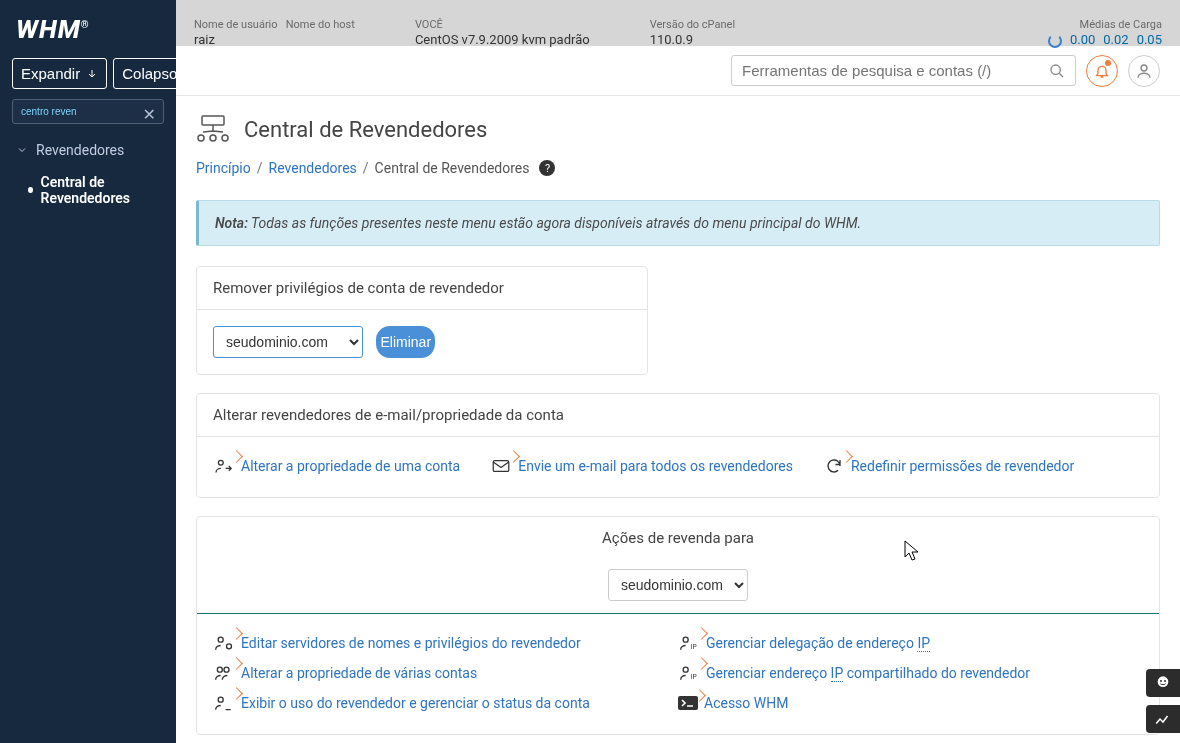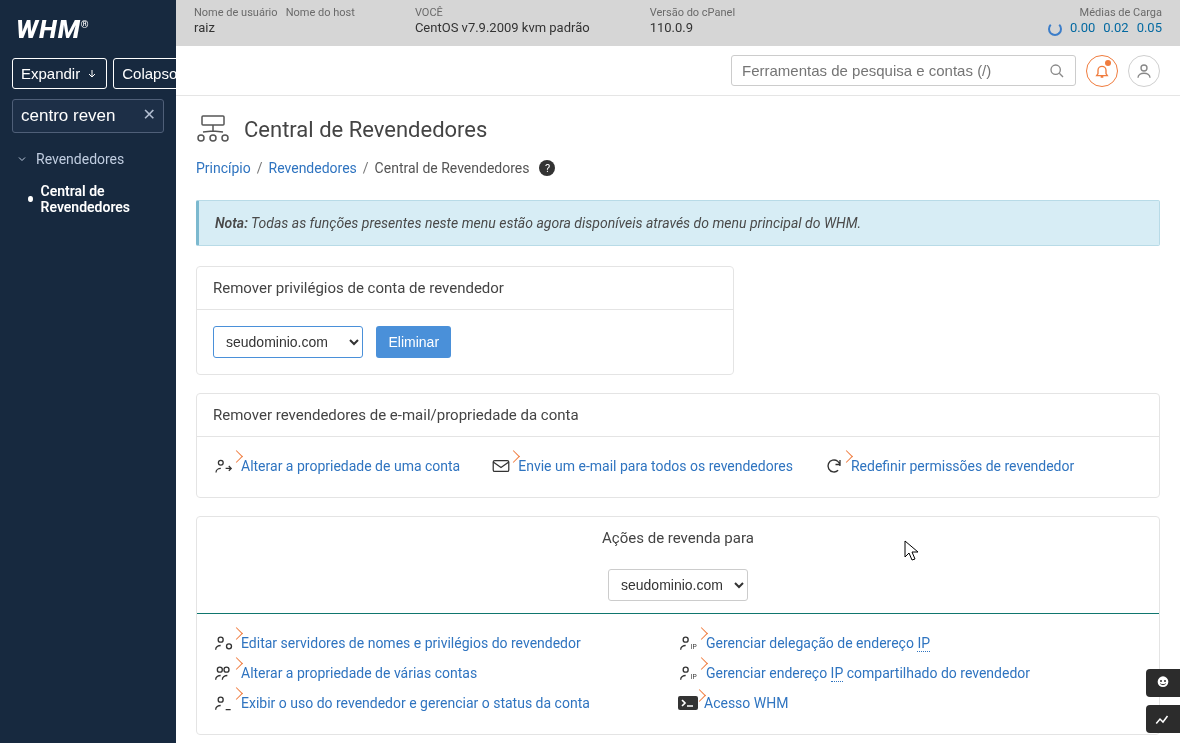--- a/index.html
+++ b/index.html
@@ -49,22 +49,22 @@
     align-items: center;
     justify-content: center;
     gap: 6px;
   }
   .sidebar-search-wrap { padding: 0 12px 10px; position: relative; }
   .sidebar-search {
     width: 100%;
     border: 1px solid #4f5f78;
     border-radius: 3px;
     background: #1d2f47;
-    color: #ffffff;
-    font-size: 17px;
+    color: #7dd3fc;
+    font-size: 10px;
     padding: 6px 28px 6px 8px;
   }
   .sidebar-search-clear {
     position: absolute;
     right: 20px; top: 6px;
     color: #b1bdd0;
     font-size: 16px;
     cursor: pointer;
   }
   .nav-group {
@@ -88,21 +88,21 @@
   }
   .bullet { width:6px; height:6px; border-radius:50%; background:#fff; }
 
   
   .main { flex: 1; display: flex; flex-direction: column; min-width: 0; background: #fff; }
   .topbar {
     height: 46px;
     background: #d6d6d6;
     display: flex;
     align-items: flex-start;
-    padding: 6px 18px 0;
+    padding: 18px 18px 0;
     gap: 60px;
     position: relative;
     color: #445;
   }
   .tb-col { display: flex; flex-direction: column; line-height: 1.3; }
   .tb-label { font-size: 11px; color: #6a6a6a; }
   .tb-value { font-size: 13px; color: #333; }
   .tb-load {
     margin-left: auto;
     text-align: right;
@@ -204,28 +204,28 @@
     padding:6px 8px;
     font-size:14px;
     background:#fff;
     color:#333;
     min-width:150px;
   }
   .btn-primary {
     background:#4a90d9;
     color:#fff;
     border:none;
-    border-radius:3px;
-    padding:8px 12px;
+    border-radius:14px;
+    padding:8px 4px;
     font-size:14px;
     cursor:pointer;
     margin-left:10px;
   }
 
-  .panel.small { width: 538px; }
+  .panel.small { width: 452px; }
 
   .link-grid {
     display:flex;
     flex-wrap:wrap;
     gap: 12px 30px;
     padding: 4px 0 6px;
   }
   .link-grid.two-col .link-item { width: calc(50% - 30px); }
   .link-item {
     display:flex; align-items:center; gap:6px;
@@ -394,21 +394,21 @@
         <div class="panel-title">Remover privilégios de conta de revendedor</div>
         <div class="panel-body">
           <select class="sel">
             <option>seudominio.com</option>
           </select>
           <button class="btn-primary">Eliminar</button>
         </div>
       </div>
 
       <div class="panel">
-        <div class="panel-title">Remover revendedores de e-mail/propriedade da conta</div>
+        <div class="panel-title">Alterar revendedores de e-mail/propriedade da conta</div>
         <div class="panel-body">
           <div class="link-grid">
             <div class="link-item">
               <span class="li-icon">
                 <svg width="20" height="16" viewBox="0 0 24 20" fill="none" stroke="#333" stroke-width="1.6">
                     <circle cx="8" cy="6" r="3"></circle>
                     <path d="M2 18c0-3 3-5 6-5M14 13h7m-3-3l3 3-3 3"></path>
                   </svg>
               </span>
               <span>Alterar a propriedade de uma conta</span>

